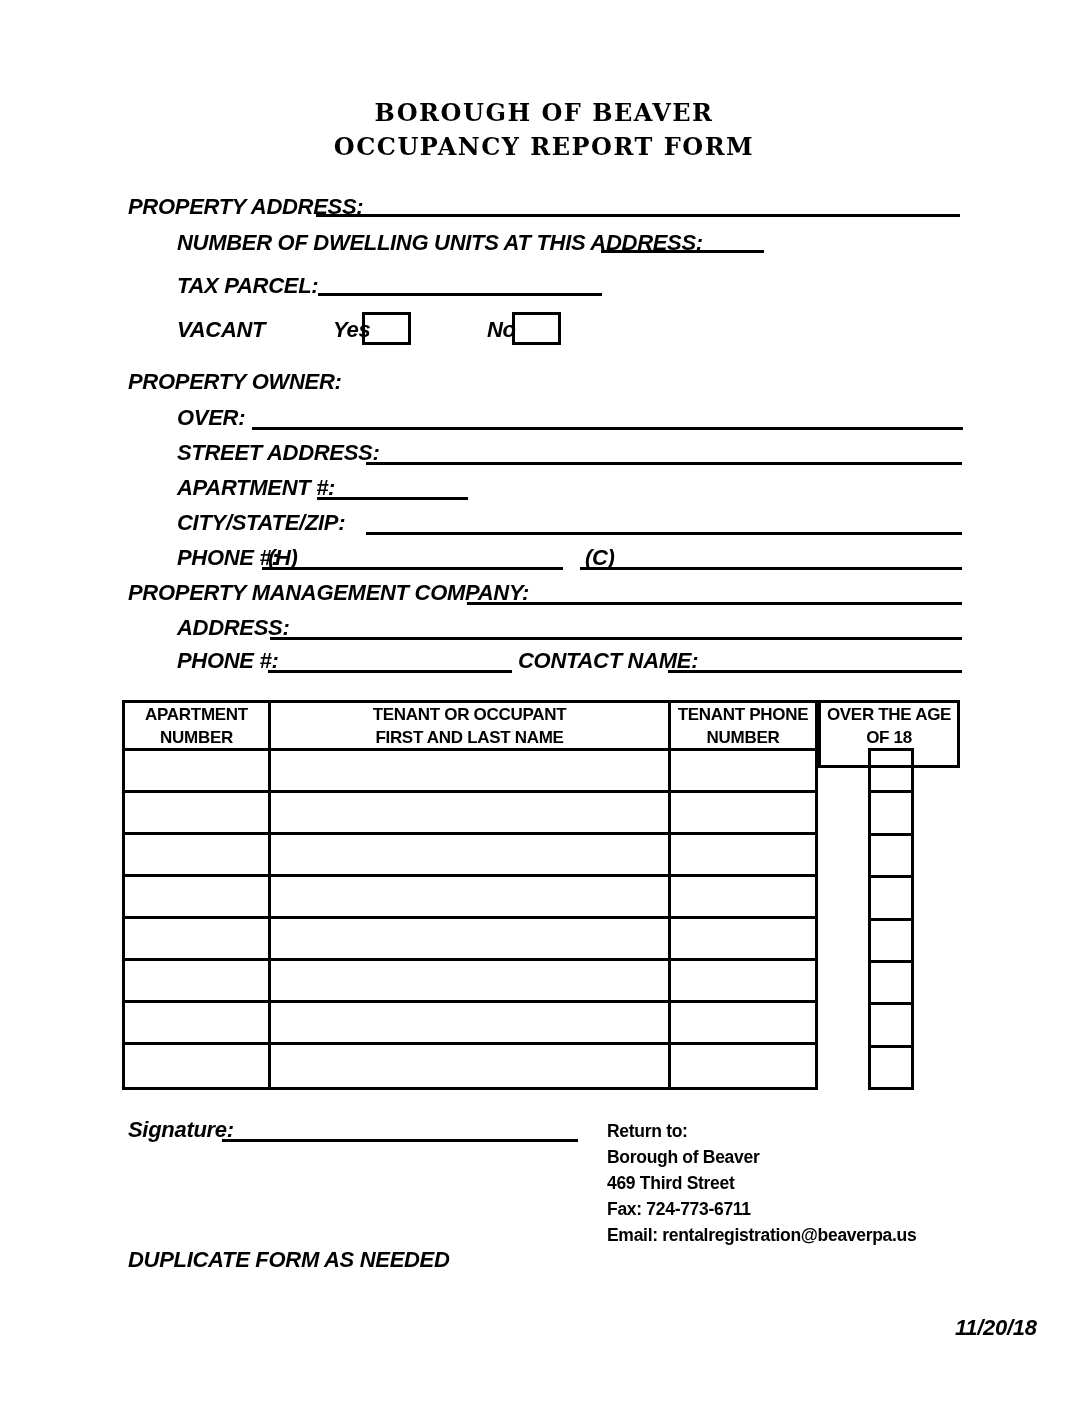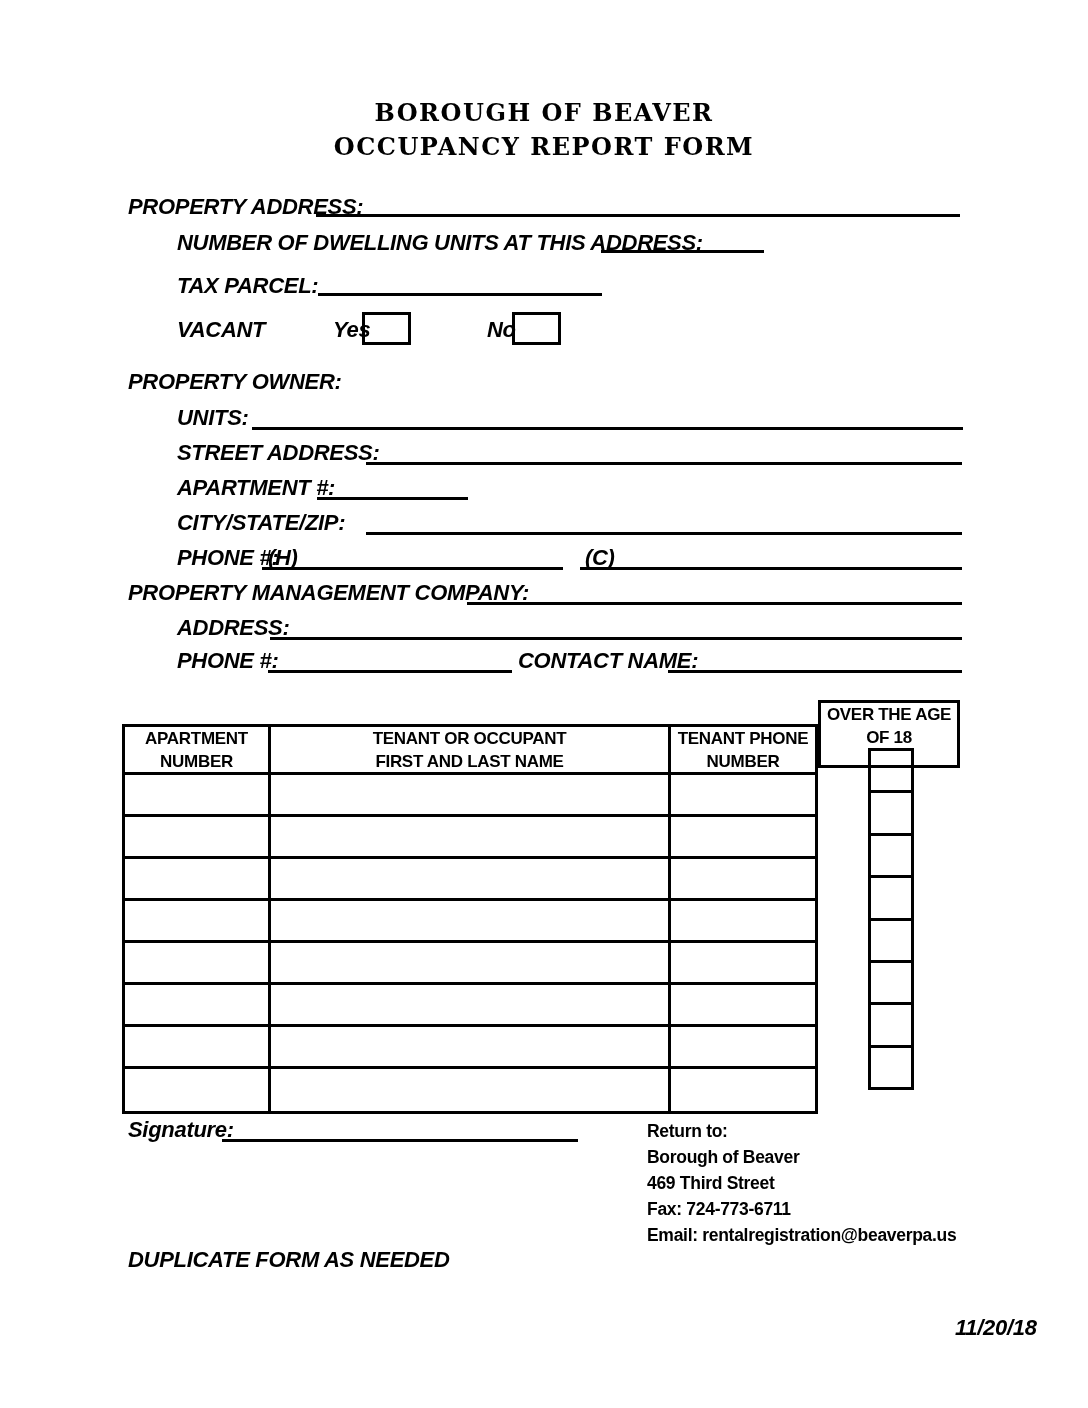--- a/index.html
+++ b/index.html
@@ -42,21 +42,20 @@
   }
   
   .ttable{
     position:absolute;left:122px;top:700px;
     width:696px;height:390px;
     box-sizing:border-box;
     border:3px solid #000;
     display:grid;
     grid-template-columns:146px 400px 144px;
     grid-template-rows:48px repeat(8,42px);
-    margin-top:24px;
   }
   .ttable > div{
     box-sizing:border-box;
     border-right:3px solid #000;
     border-bottom:3px solid #000;
   }
   .ttable > div:nth-child(3n){border-right:none;}
   .ttable > div:nth-child(n+25){border-bottom:none;}
   .th{
     font-weight:bold;
@@ -83,21 +82,20 @@
     border:3px solid #000;
     display:flex;flex-direction:column;
   }
   .over18-col > div{flex:1;box-sizing:border-box;border-bottom:3px solid #000;}
   .over18-col > div:last-child{border-bottom:none;}
   .retblock{
     position:absolute;left:607px;top:1118px;
     font-weight:bold;font-size:17.5px;
     line-height:26px;letter-spacing:-0.3px;
     white-space:nowrap;
-    margin-left:40px;
   }
 </style>
 </head>
 <body>
 
 <div class="page">
 
   <div class="title" style="top:99px">BOROUGH OF BEAVER</div>
   <div class="title" style="top:133px">OCCUPANCY REPORT FORM</div>
 
@@ -111,21 +109,21 @@
   <div class="fline" style="left:318px;top:293px;width:284px"></div>
 
   <span class="lbl" style="left:177px;top:320px">VACANT</span>
   <span class="lbl" style="left:333px;top:320px">Yes</span>
   <div class="cbox" style="left:362px;top:312px"></div>
   <span class="lbl" style="left:487px;top:320px">No</span>
   <div class="cbox" style="left:512px;top:312px"></div>
 
   <span class="lbl" style="left:128px;top:372px">PROPERTY OWNER:</span>
 
-  <span class="lbl" style="left:177px;top:408px">UNITS:</span>
+  <span class="lbl" style="left:177px;top:408px">OVER:</span>
   <div class="fline" style="left:252px;top:427px;width:711px"></div>
 
   <span class="lbl" style="left:177px;top:443px">STREET ADDRESS:</span>
   <div class="fline" style="left:366px;top:462px;width:596px"></div>
 
   <span class="lbl" style="left:177px;top:478px">APARTMENT #:</span>
   <div class="fline" style="left:317px;top:497px;width:151px"></div>
 
   <span class="lbl" style="left:177px;top:513px">CITY/STATE/ZIP:</span>
   <div class="fline" style="left:366px;top:532px;width:596px"></div>

